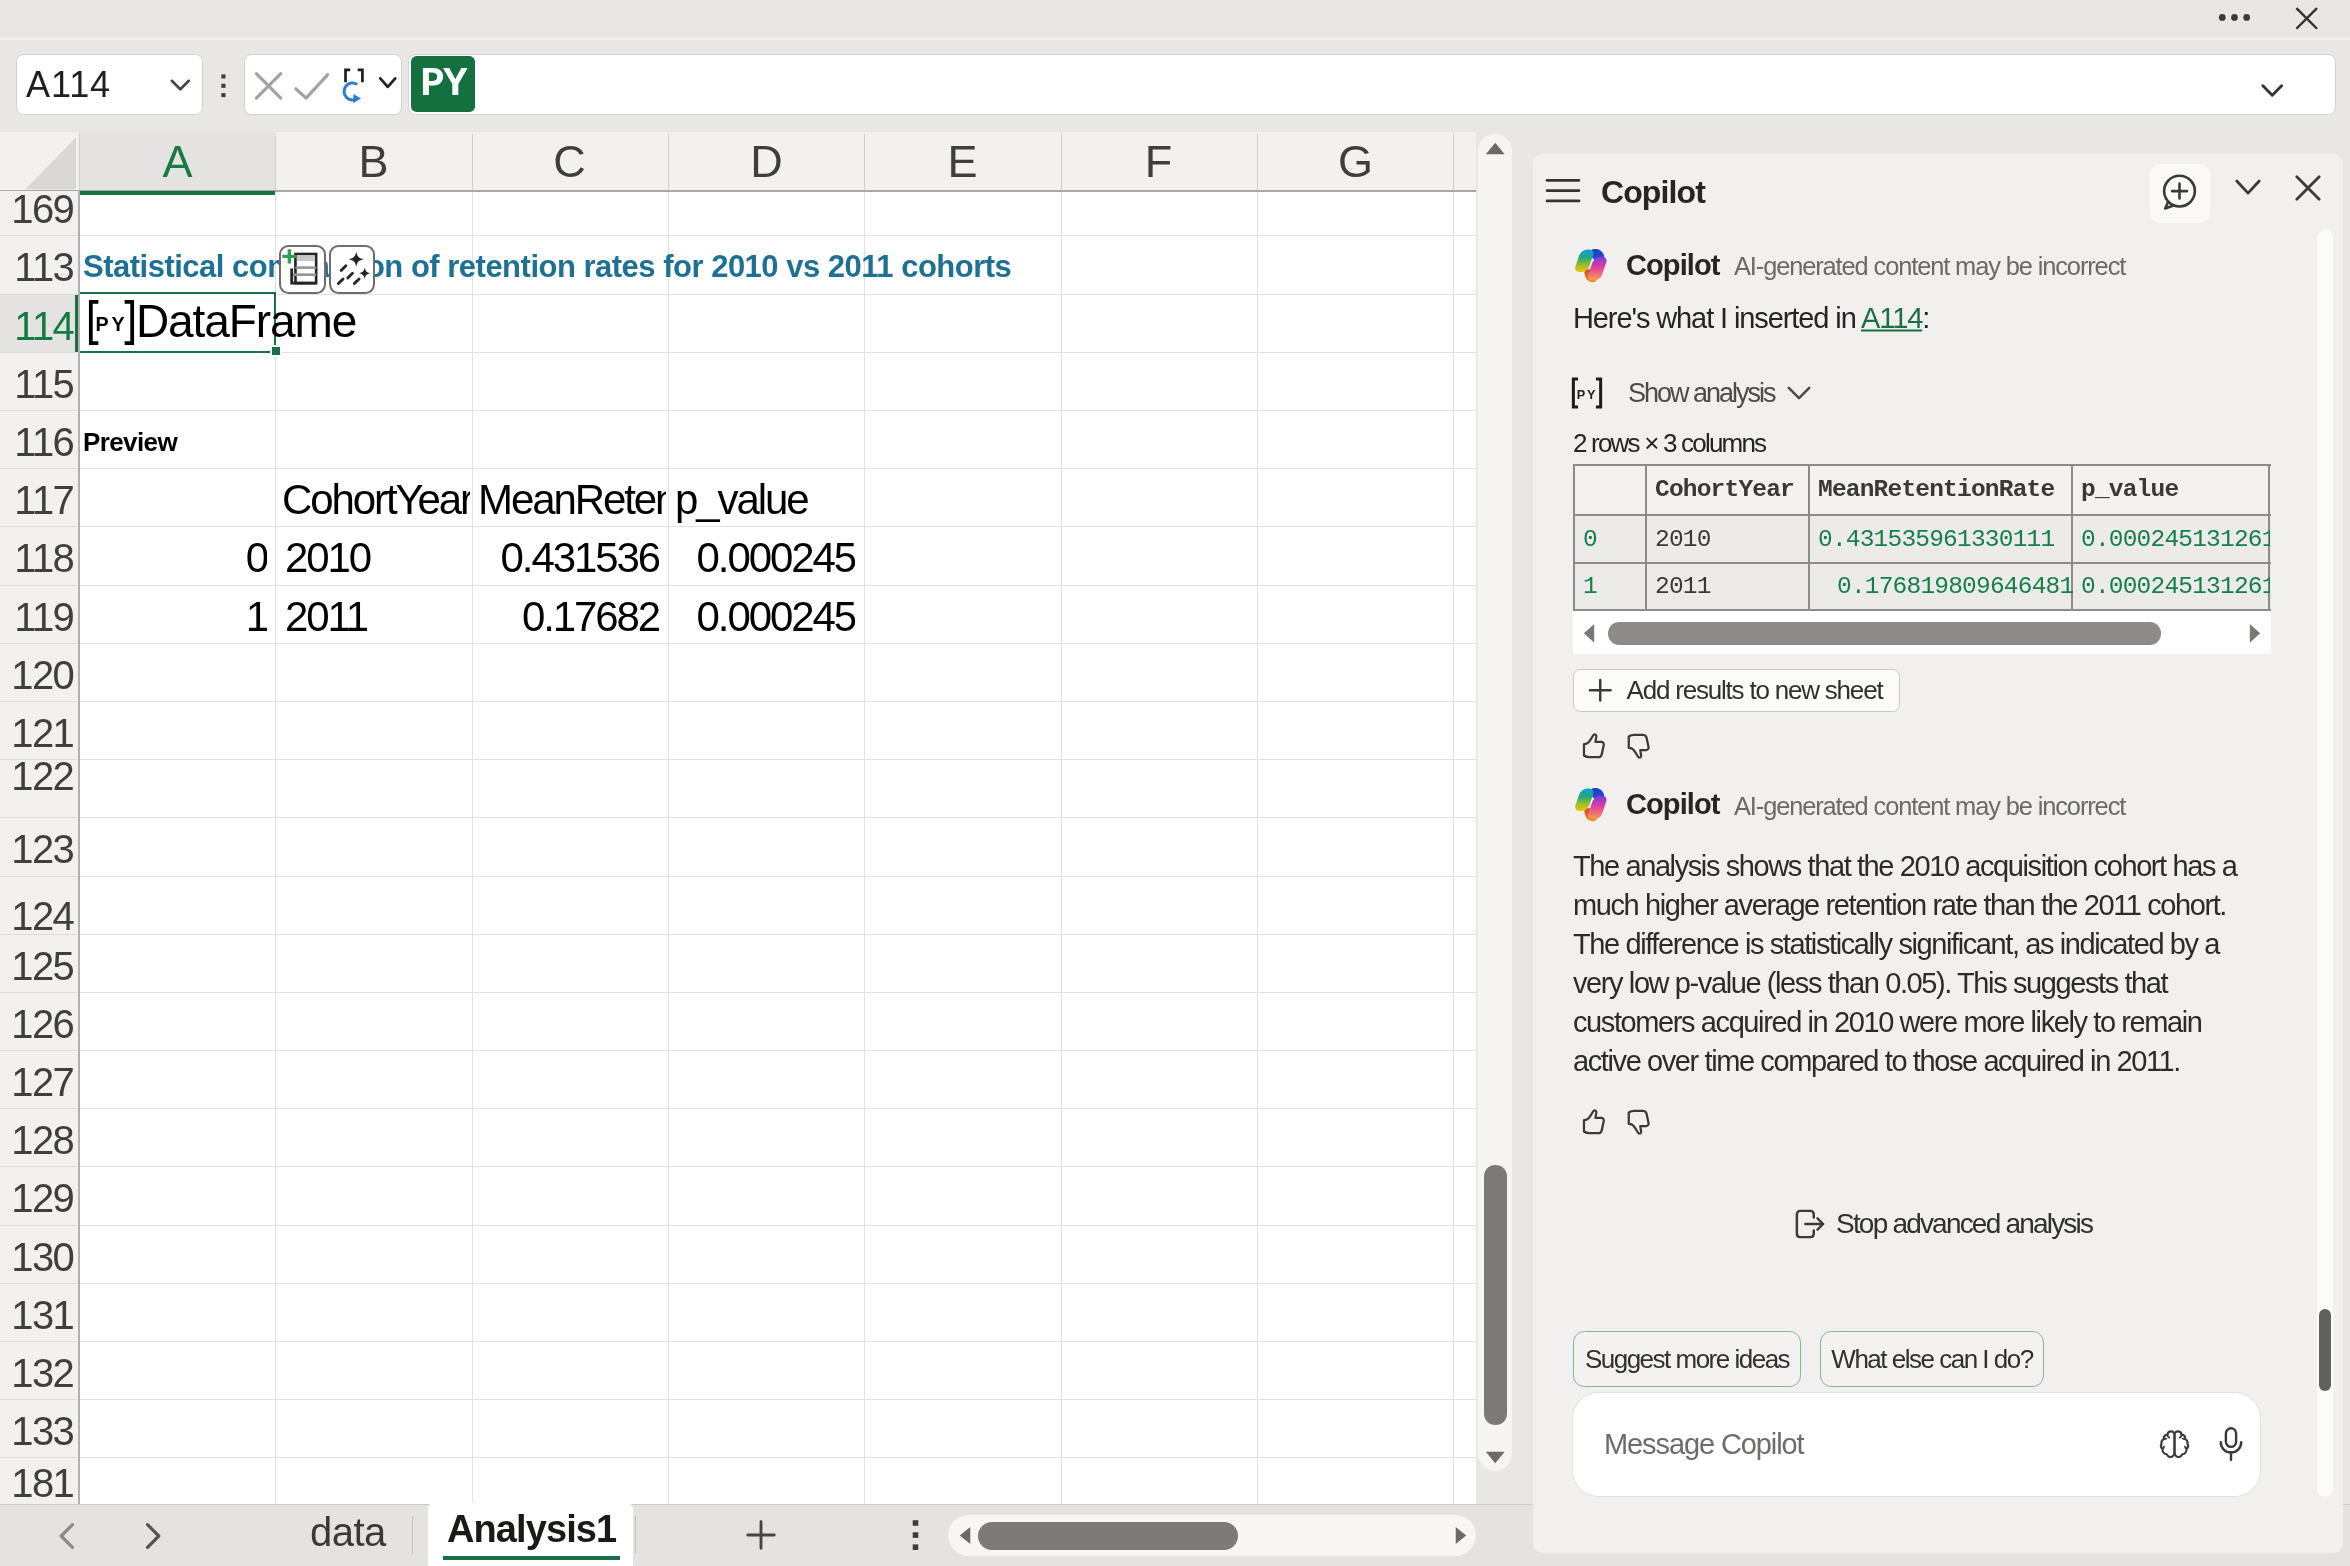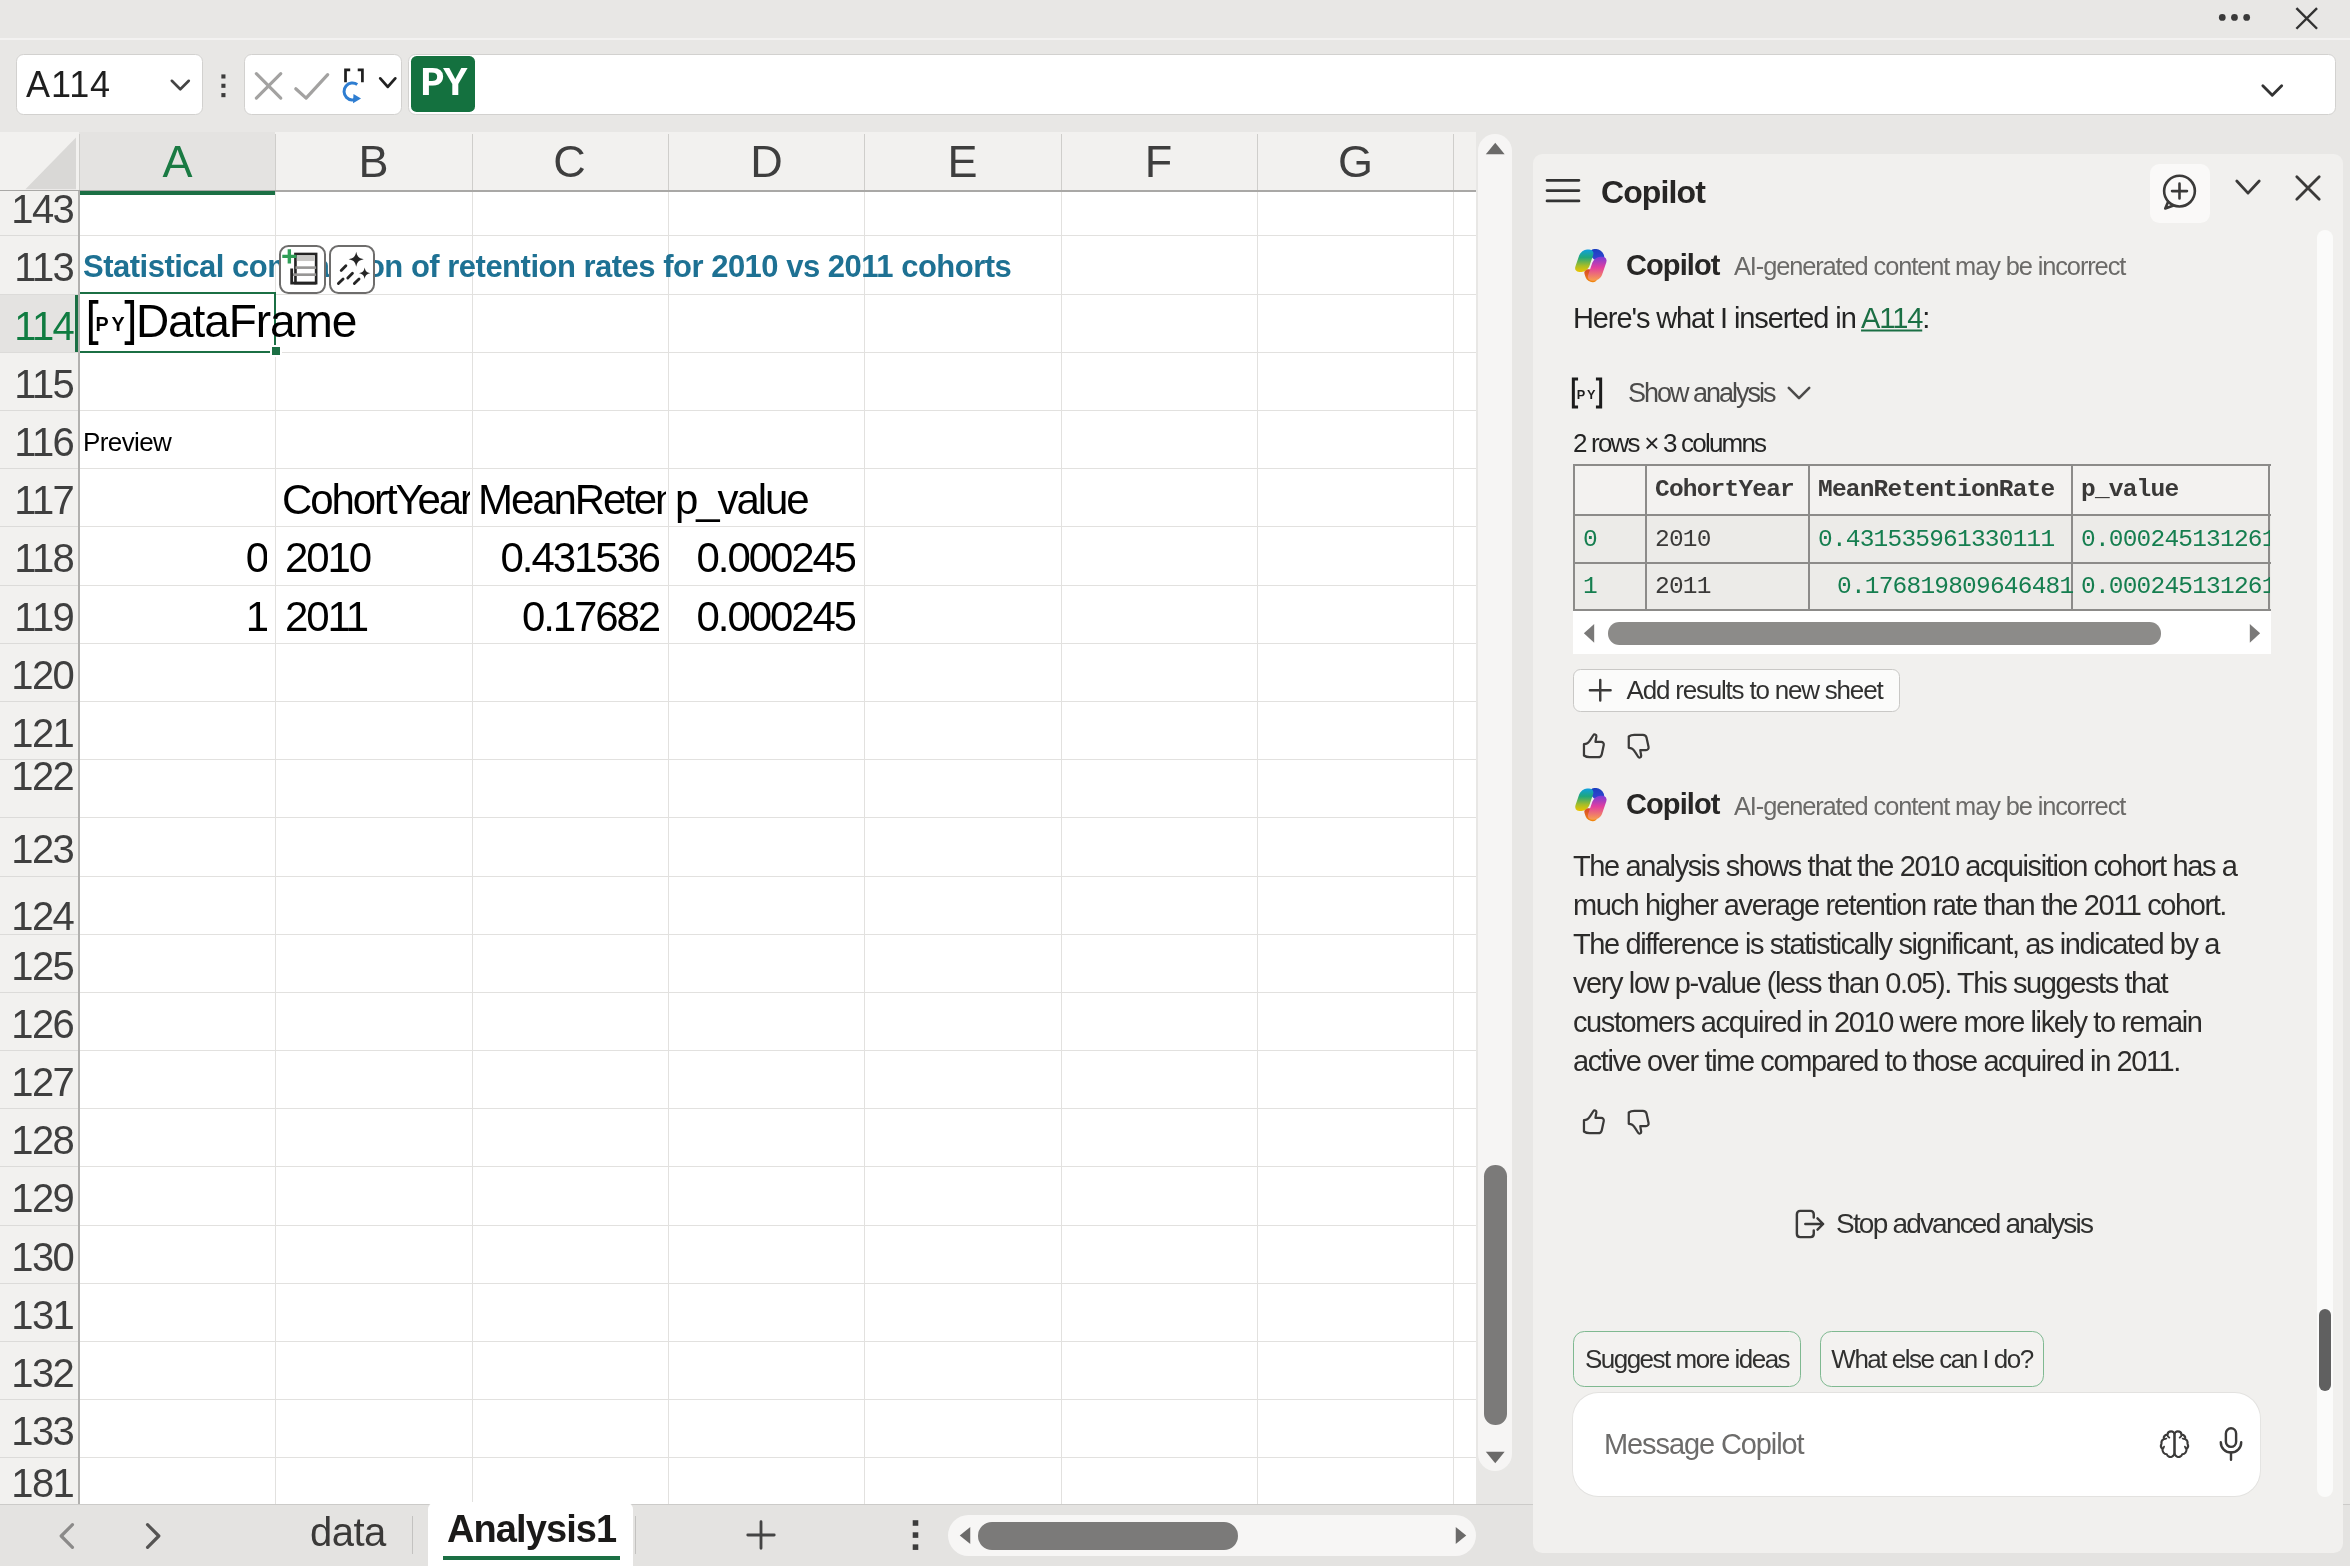--- a/index.html
+++ b/index.html
@@ -63,21 +63,21 @@
 <div class="ab" style="left:79px;top:992px;width:1397px;height:1.3px;background:#e2e1df;"></div>
 <div class="ab" style="left:79px;top:1050px;width:1397px;height:1.3px;background:#e2e1df;"></div>
 <div class="ab" style="left:79px;top:1108px;width:1397px;height:1.3px;background:#e2e1df;"></div>
 <div class="ab" style="left:79px;top:1166px;width:1397px;height:1.3px;background:#e2e1df;"></div>
 <div class="ab" style="left:79px;top:1225px;width:1397px;height:1.3px;background:#e2e1df;"></div>
 <div class="ab" style="left:79px;top:1283px;width:1397px;height:1.3px;background:#e2e1df;"></div>
 <div class="ab" style="left:79px;top:1341px;width:1397px;height:1.3px;background:#e2e1df;"></div>
 <div class="ab" style="left:79px;top:1399px;width:1397px;height:1.3px;background:#e2e1df;"></div>
 <div class="ab" style="left:79px;top:1457px;width:1397px;height:1.3px;background:#e2e1df;"></div>
 <div class="ab" style="left:83px;top:235px;height:58px;display:flex;align-items:flex-end;padding-bottom:8.5px;box-sizing:border-box;font-weight:bold;font-size:31px;letter-spacing:-0.5px;color:#1e7193;white-space:pre;">Statistical comparison of retention rates for 2010 vs 2011 cohorts</div>
-<div class="ab" style="left:83px;top:410px;height:58px;display:flex;align-items:flex-end;padding-bottom:10.4px;box-sizing:border-box;font-weight:normal;font-size:26px;letter-spacing:-0.6px;color:#000;">Preview</div>
+<div class="ab" style="left:83px;top:410px;height:58px;display:flex;align-items:flex-end;padding-bottom:10.4px;box-sizing:border-box;font-weight:bold;font-size:26px;letter-spacing:-0.6px;color:#000;">Preview</div>
 <div class="ab" style="left:282px;top:468px;width:188px;height:58px;display:flex;align-items:flex-end;justify-content:flex-start;padding-bottom:1.9px;padding-top:0;box-sizing:border-box;font-size:42px;letter-spacing:-2.1px;color:#000;overflow:hidden;white-space:pre;">CohortYear</div>
 <div class="ab" style="left:478px;top:468px;width:188px;height:58px;display:flex;align-items:flex-end;justify-content:flex-start;padding-bottom:1.9px;padding-top:0;box-sizing:border-box;font-size:42px;letter-spacing:-2.1px;color:#000;overflow:hidden;white-space:pre;">MeanRetentionRate</div>
 <div class="ab" style="left:675px;top:468px;width:188px;height:58px;display:flex;align-items:flex-end;justify-content:flex-start;padding-bottom:1.9px;padding-top:0;box-sizing:border-box;font-size:42px;letter-spacing:-2.1px;color:#000;overflow:hidden;white-space:pre;">p_value</div>
 <div class="ab" style="left:89px;top:526px;width:178px;height:58px;display:flex;align-items:flex-end;justify-content:flex-end;padding-bottom:1.9px;padding-top:0;box-sizing:border-box;font-size:42px;letter-spacing:-2.1px;color:#000;overflow:hidden;white-space:pre;">0</div>
 <div class="ab" style="left:285px;top:526px;width:178px;height:58px;display:flex;align-items:flex-end;justify-content:flex-start;padding-bottom:1.9px;padding-top:0;box-sizing:border-box;font-size:42px;letter-spacing:-2.1px;color:#000;overflow:hidden;white-space:pre;">2010</div>
 <div class="ab" style="left:481px;top:526px;width:178px;height:58px;display:flex;align-items:flex-end;justify-content:flex-end;padding-bottom:1.9px;padding-top:0;box-sizing:border-box;font-size:42px;letter-spacing:-2.1px;color:#000;overflow:hidden;white-space:pre;">0.431536</div>
 <div class="ab" style="left:677px;top:526px;width:178px;height:58px;display:flex;align-items:flex-end;justify-content:flex-end;padding-bottom:1.9px;padding-top:0;box-sizing:border-box;font-size:42px;letter-spacing:-2.1px;color:#000;overflow:hidden;white-space:pre;">0.000245</div>
 <div class="ab" style="left:89px;top:585px;width:178px;height:58px;display:flex;align-items:flex-end;justify-content:flex-end;padding-bottom:1.9px;padding-top:0;box-sizing:border-box;font-size:42px;letter-spacing:-2.1px;color:#000;overflow:hidden;white-space:pre;">1</div>
 <div class="ab" style="left:285px;top:585px;width:178px;height:58px;display:flex;align-items:flex-end;justify-content:flex-start;padding-bottom:1.9px;padding-top:0;box-sizing:border-box;font-size:42px;letter-spacing:-2.1px;color:#000;overflow:hidden;white-space:pre;">2011</div>
 <div class="ab" style="left:481px;top:585px;width:178px;height:58px;display:flex;align-items:flex-end;justify-content:flex-end;padding-bottom:1.9px;padding-top:0;box-sizing:border-box;font-size:42px;letter-spacing:-2.1px;color:#000;overflow:hidden;white-space:pre;">0.17682</div>
@@ -133,21 +133,21 @@
 <div class="ab" style="left:0;top:934px;width:79px;height:1.3px;background:#dcdbd9;"></div>
 <div class="ab" style="left:0;top:992px;width:79px;height:1.3px;background:#dcdbd9;"></div>
 <div class="ab" style="left:0;top:1050px;width:79px;height:1.3px;background:#dcdbd9;"></div>
 <div class="ab" style="left:0;top:1108px;width:79px;height:1.3px;background:#dcdbd9;"></div>
 <div class="ab" style="left:0;top:1166px;width:79px;height:1.3px;background:#dcdbd9;"></div>
 <div class="ab" style="left:0;top:1225px;width:79px;height:1.3px;background:#dcdbd9;"></div>
 <div class="ab" style="left:0;top:1283px;width:79px;height:1.3px;background:#dcdbd9;"></div>
 <div class="ab" style="left:0;top:1341px;width:79px;height:1.3px;background:#dcdbd9;"></div>
 <div class="ab" style="left:0;top:1399px;width:79px;height:1.3px;background:#dcdbd9;"></div>
 <div class="ab" style="left:0;top:1457px;width:79px;height:1.3px;background:#dcdbd9;"></div>
-<div class="ab" style="left:0;top:177px;width:73px;height:58px;display:flex;align-items:center;justify-content:flex-end;padding-top:3.8px;font-size:40px;letter-spacing:-1.7px;color:#3f3f3f;">143</div>
+<div class="ab" style="left:0;top:177px;width:73px;height:58px;display:flex;align-items:center;justify-content:flex-end;padding-top:3.8px;font-size:40px;letter-spacing:-1.7px;color:#3f3f3f;">169</div>
 <div class="ab" style="left:0;top:235px;width:73px;height:58px;display:flex;align-items:center;justify-content:flex-end;padding-top:3.8px;font-size:40px;letter-spacing:-1.7px;color:#3f3f3f;">113</div>
 <div class="ab" style="left:0;top:294px;width:73px;height:58px;display:flex;align-items:center;justify-content:flex-end;padding-top:3.8px;font-size:40px;letter-spacing:-1.7px;color:#107c41;">114</div>
 <div class="ab" style="left:0;top:352px;width:73px;height:58px;display:flex;align-items:center;justify-content:flex-end;padding-top:3.8px;font-size:40px;letter-spacing:-1.7px;color:#3f3f3f;">115</div>
 <div class="ab" style="left:0;top:410px;width:73px;height:58px;display:flex;align-items:center;justify-content:flex-end;padding-top:3.8px;font-size:40px;letter-spacing:-1.7px;color:#3f3f3f;">116</div>
 <div class="ab" style="left:0;top:468px;width:73px;height:58px;display:flex;align-items:center;justify-content:flex-end;padding-top:3.8px;font-size:40px;letter-spacing:-1.7px;color:#3f3f3f;">117</div>
 <div class="ab" style="left:0;top:526px;width:73px;height:58px;display:flex;align-items:center;justify-content:flex-end;padding-top:3.8px;font-size:40px;letter-spacing:-1.7px;color:#3f3f3f;">118</div>
 <div class="ab" style="left:0;top:585px;width:73px;height:58px;display:flex;align-items:center;justify-content:flex-end;padding-top:3.8px;font-size:40px;letter-spacing:-1.7px;color:#3f3f3f;">119</div>
 <div class="ab" style="left:0;top:643px;width:73px;height:58px;display:flex;align-items:center;justify-content:flex-end;padding-top:3.8px;font-size:40px;letter-spacing:-1.7px;color:#3f3f3f;">120</div>
 <div class="ab" style="left:0;top:701px;width:73px;height:58px;display:flex;align-items:center;justify-content:flex-end;padding-top:3.8px;font-size:40px;letter-spacing:-1.7px;color:#3f3f3f;">121</div>
 <div class="ab" style="left:0;top:744px;width:73px;height:58px;display:flex;align-items:center;justify-content:flex-end;padding-top:3.8px;font-size:40px;letter-spacing:-1.7px;color:#3f3f3f;">122</div>

